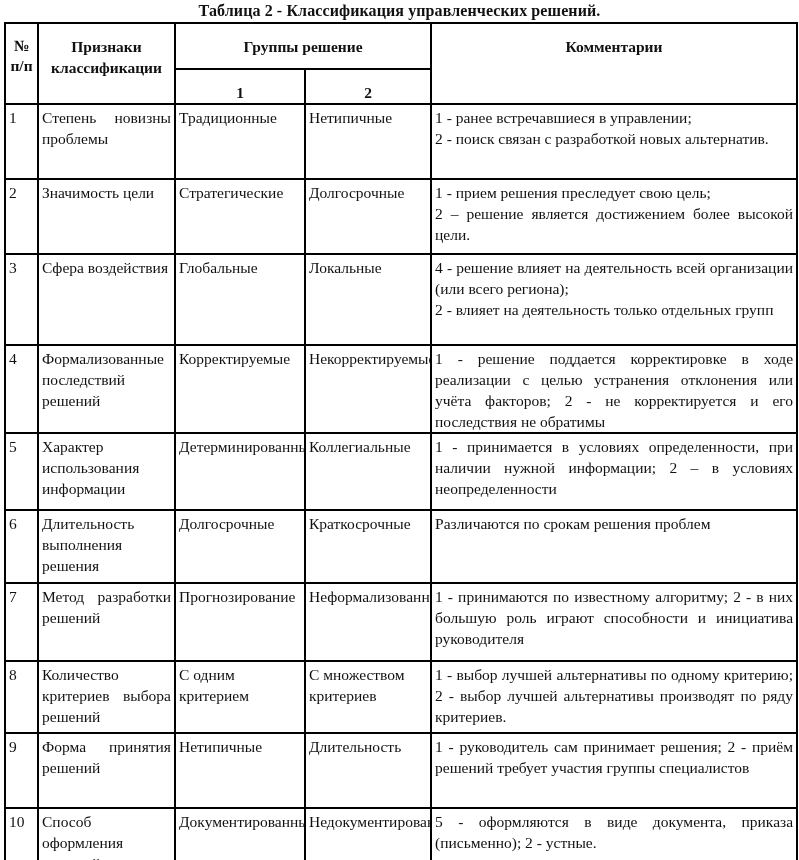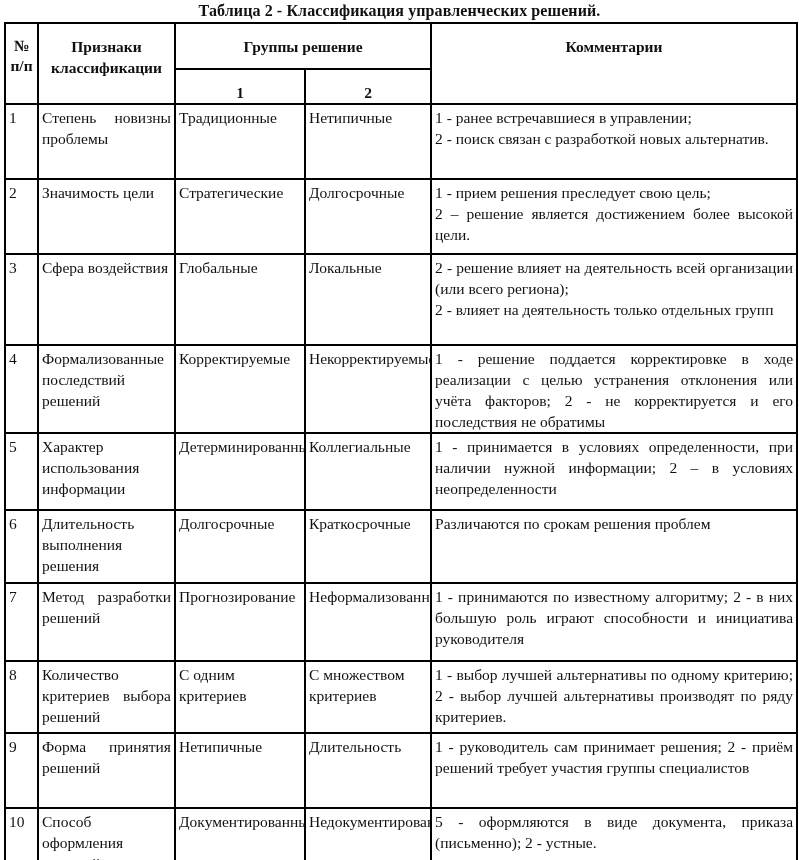--- a/index.html
+++ b/index.html
@@ -111,21 +111,21 @@
           <span class="line">1 - прием решения преследует свою цель;</span>
           <span class="line">2 – решение является достижением более высокой цели.</span>
         </td>
       </tr>
       <tr style="height: 91px;">
         <td>3</td>
         <td class="just">Сфера воздействия</td>
         <td>Глобальные</td>
         <td>Локальные</td>
         <td class="just">
-          <span class="line">2 - решение влияет на деятельность всей организации (или всего региона);</span>
+          <span class="line">4 - решение влияет на деятельность всей организации (или всего региона);</span>
           <span class="line">2 - влияет на деятельность только отдельных групп</span>
         </td>
       </tr>
       <tr style="height: 87px;">
         <td>4</td>
         <td class="just">Формализованные последствий решений</td>
         <td>Корректируемые</td>
         <td>Некорректируемые</td>
         <td class="just">
           <span class="line">1 - решение поддается корректировке в ходе реализации с целью устранения отклонения или учёта факторов; 2 - не корректируется и его последствия не обратимы</span>
@@ -154,21 +154,21 @@
         <td class="just">Метод разработки решений</td>
         <td>Прогнозирование</td>
         <td>Неформализованные</td>
         <td class="just">
           <span class="line">1 - принимаются по известному алгоритму; 2 - в них большую роль играют способности и инициатива руководителя</span>
         </td>
       </tr>
       <tr style="height: 72px;">
         <td>8</td>
         <td class="just">Количество критериев выбора решений</td>
-        <td>С одним критериев</td>
+        <td>С одним критерием</td>
         <td>С множеством критериев</td>
         <td class="just">
           <span class="line">1 - выбор лучшей альтернативы по одному критерию; 2 - выбор лучшей альтернативы производят по ряду критериев.</span>
         </td>
       </tr>
       <tr style="height: 75px;">
         <td>9</td>
         <td class="just">Форма принятия решений</td>
         <td>Нетипичные</td>
         <td>Длительность</td>

